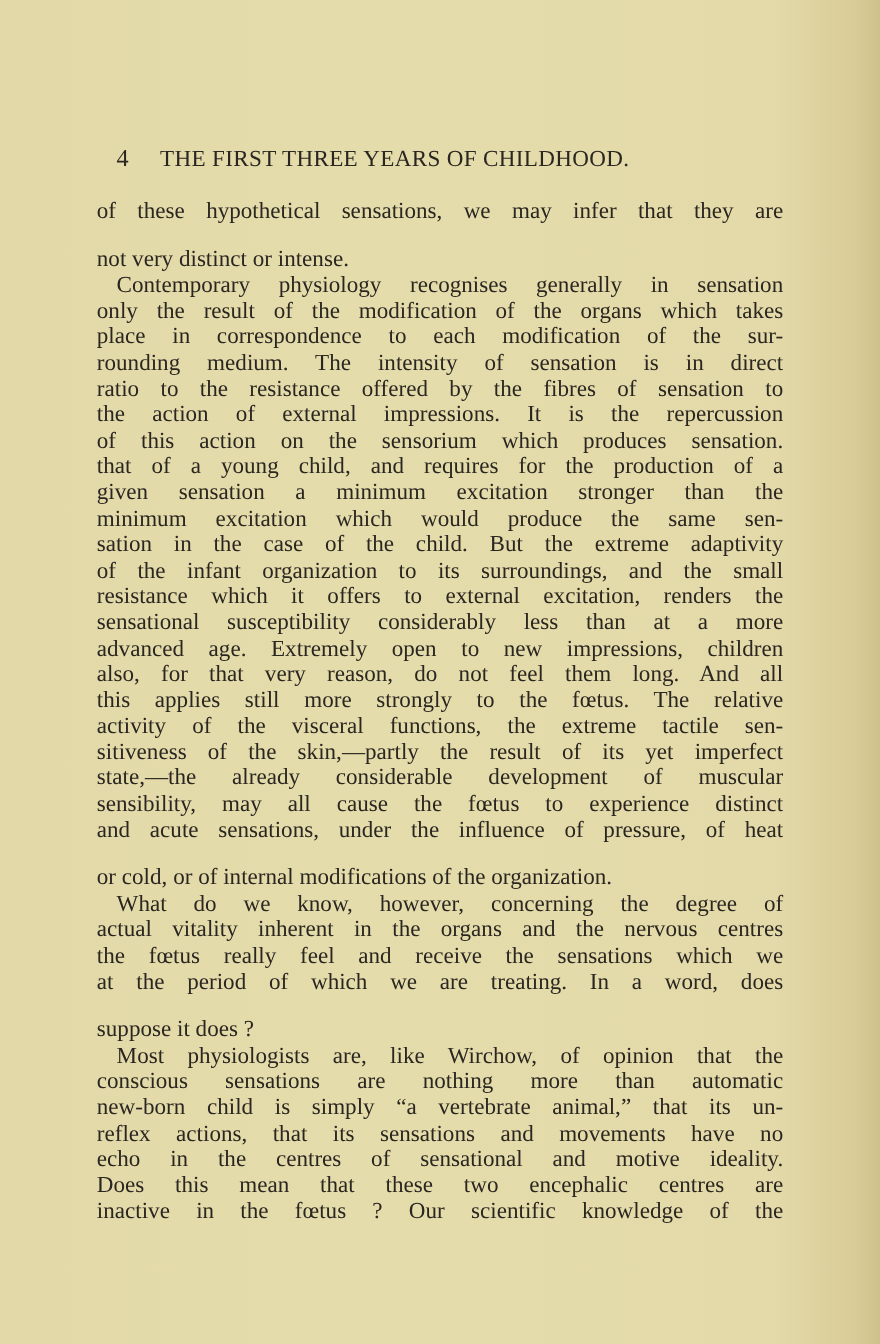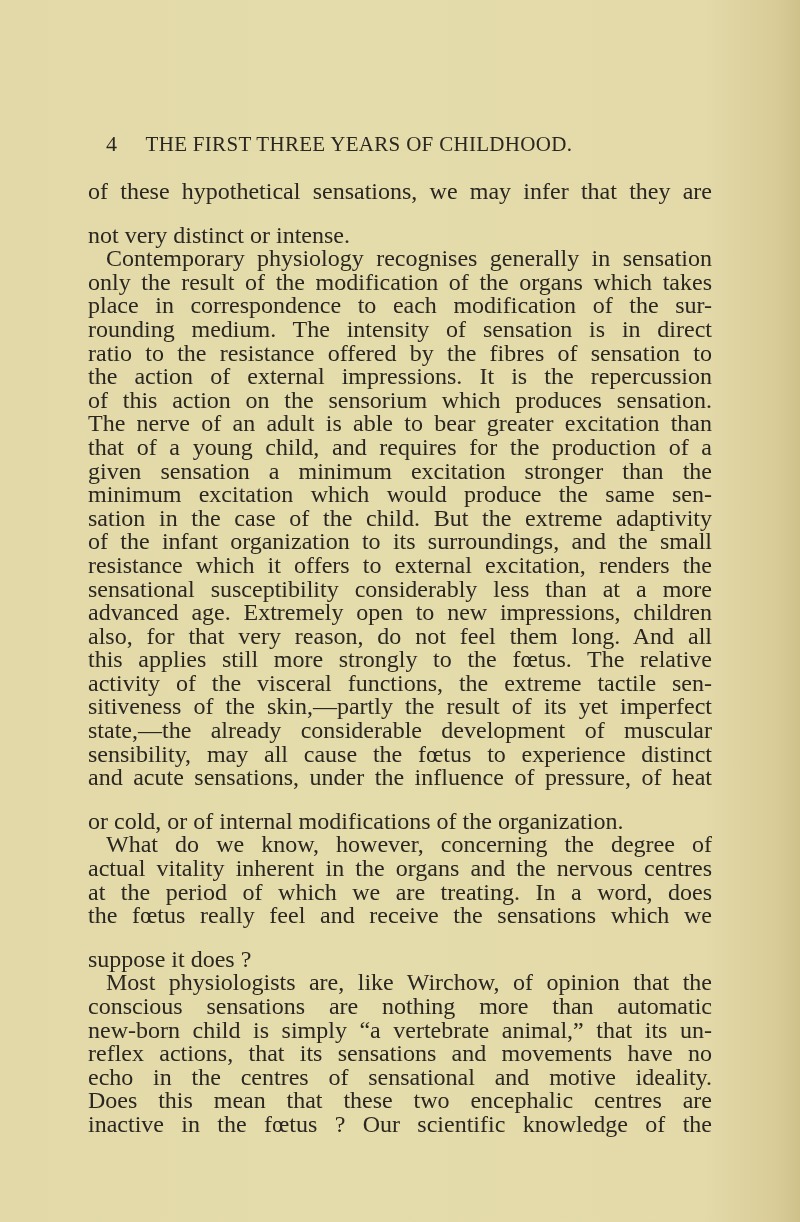--- a/index.html
+++ b/index.html
@@ -11,21 +11,21 @@
     position: relative;
   }
   .page-header {
     position: absolute; left: 86px; top: 131px; width: 640px;
     font-size: 21px; letter-spacing: 0.3px; white-space: nowrap; margin-left: 20px;
   }
   .page-number { display: inline-block; width: 34px; font-size: 22px; }
   .running-title { display: inline-block; }
   .body-text {
     position: absolute; left: 88px; top: 180px; width: 624px;
-    font-size: 24px; line-height: 23.6px;
+    font-size: 21px; line-height: 23.6px;
   }
   .line {
     display: block; text-align: justify; text-align-last: justify;
     white-space: nowrap; overflow: visible; height: 23.6px;
   }
   .line.last { text-align-last: left; margin-top: 20px; }
   .line.indent { padding-left: 18px; }
 </style>
 </head>
 <body>
@@ -38,41 +38,40 @@
 <div class="body-text" id="body-text">
     <span class="line">of these hypothetical sensations, we may infer that they are</span>
     <span class="line last">not very distinct or intense.</span>
     <span class="line indent">Contemporary physiology recognises generally in sensation</span>
     <span class="line">only the result of the modification of the organs which takes</span>
     <span class="line">place in correspondence to each modification of the sur-</span>
     <span class="line">rounding medium. The intensity of sensation is in direct</span>
     <span class="line">ratio to the resistance offered by the fibres of sensation to</span>
     <span class="line">the action of external impressions. It is the repercussion</span>
     <span class="line">of this action on the sensorium which produces sensation.</span>
-    <span class="line">The nerve of an adult is able to bear greater excitation than</span>
     <span class="line">that of a young child, and requires for the production of a</span>
     <span class="line">given sensation a minimum excitation stronger than the</span>
     <span class="line">minimum excitation which would produce the same sen-</span>
     <span class="line">sation in the case of the child. But the extreme adaptivity</span>
     <span class="line">of the infant organization to its surroundings, and the small</span>
     <span class="line">resistance which it offers to external excitation, renders the</span>
     <span class="line">sensational susceptibility considerably less than at a more</span>
     <span class="line">advanced age. Extremely open to new impressions, children</span>
     <span class="line">also, for that very reason, do not feel them long. And all</span>
     <span class="line">this applies still more strongly to the fœtus. The relative</span>
     <span class="line">activity of the visceral functions, the extreme tactile sen-</span>
     <span class="line">sitiveness of the skin,—partly the result of its yet imperfect</span>
     <span class="line">state,—the already considerable development of muscular</span>
     <span class="line">sensibility, may all cause the fœtus to experience distinct</span>
     <span class="line">and acute sensations, under the influence of pressure, of heat</span>
     <span class="line last">or cold, or of internal modifications of the organization.</span>
     <span class="line indent">What do we know, however, concerning the degree of</span>
     <span class="line">actual vitality inherent in the organs and the nervous centres</span>
+    <span class="line">the fœtus really feel and receive the sensations which we</span>
     <span class="line">at the period of which we are treating. In a word, does</span>
-    <span class="line">the fœtus really feel and receive the sensations which we</span>
     <span class="line last">suppose it does ?</span>
     <span class="line indent">Most physiologists are, like Wirchow, of opinion that the</span>
     <span class="line">conscious sensations are nothing more than automatic</span>
     <span class="line">new-born child is simply “a vertebrate animal,” that its un-</span>
     <span class="line">reflex actions, that its sensations and movements have no</span>
     <span class="line">echo in the centres of sensational and motive ideality.</span>
     <span class="line">Does this mean that these two encephalic centres are</span>
     <span class="line">inactive in the fœtus ? Our scientific knowledge of the</span>
   </div>
 

